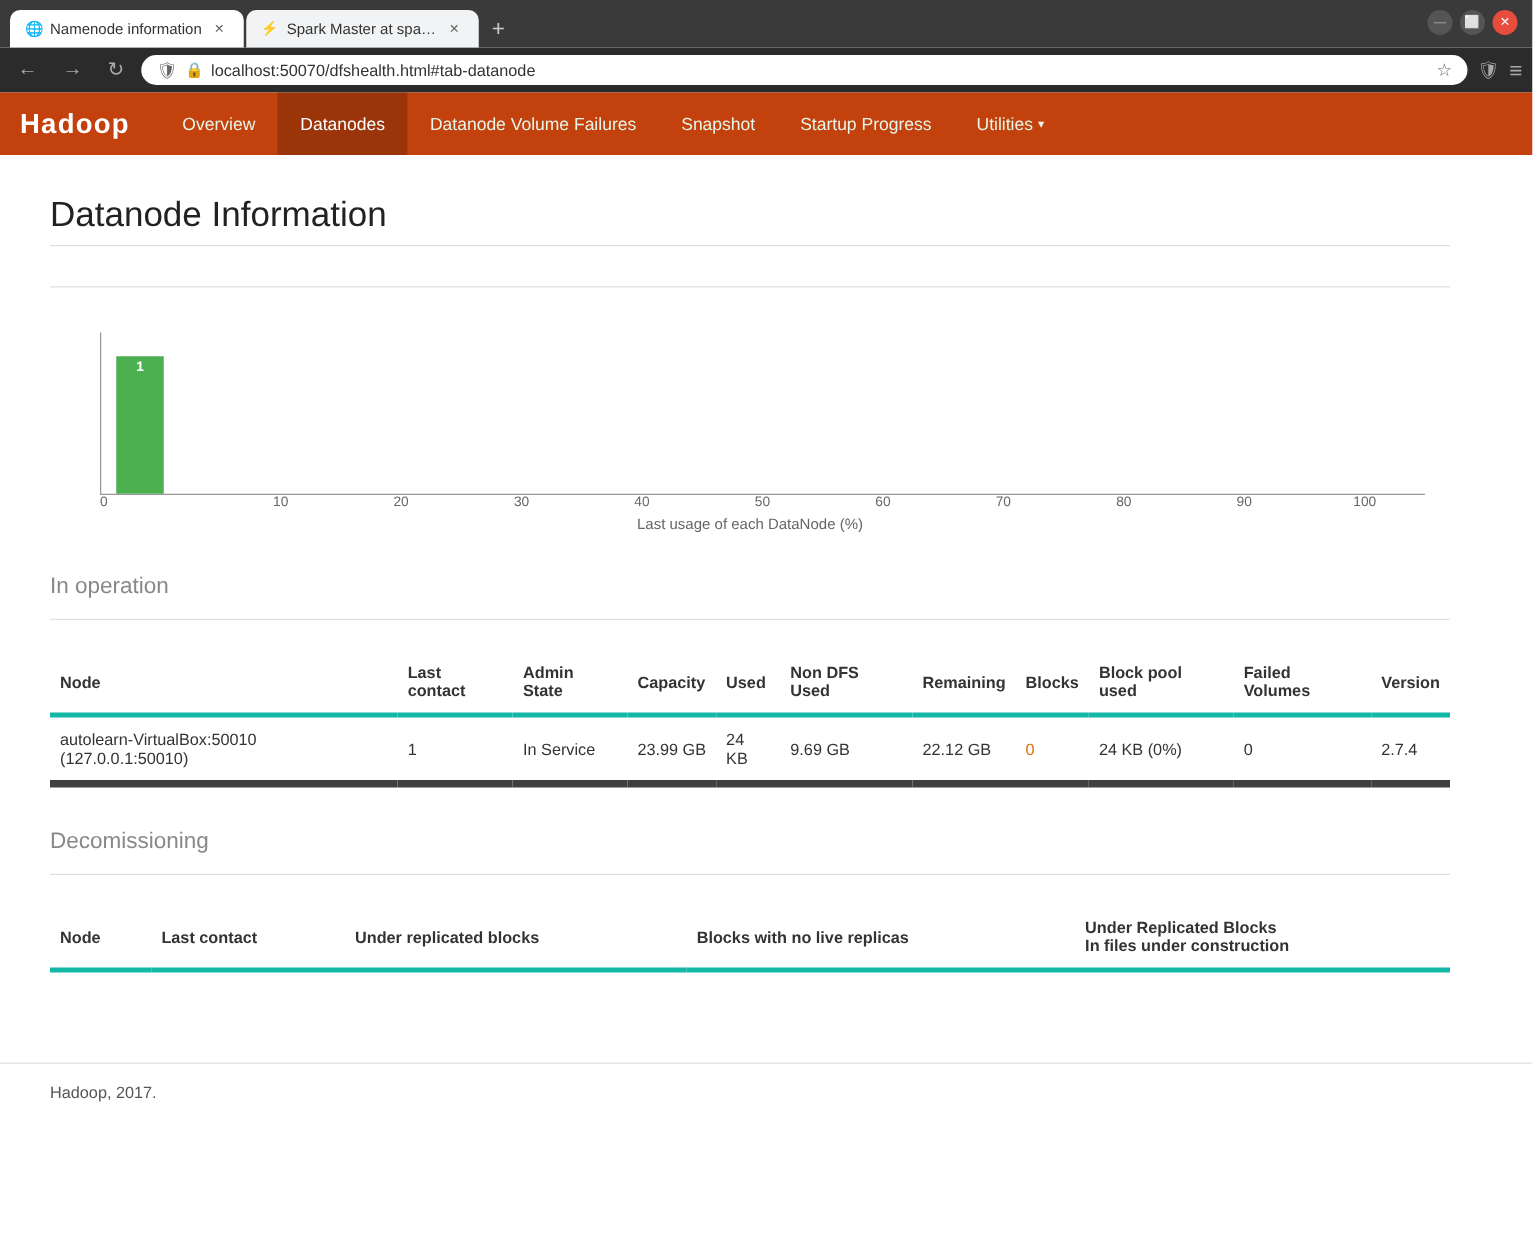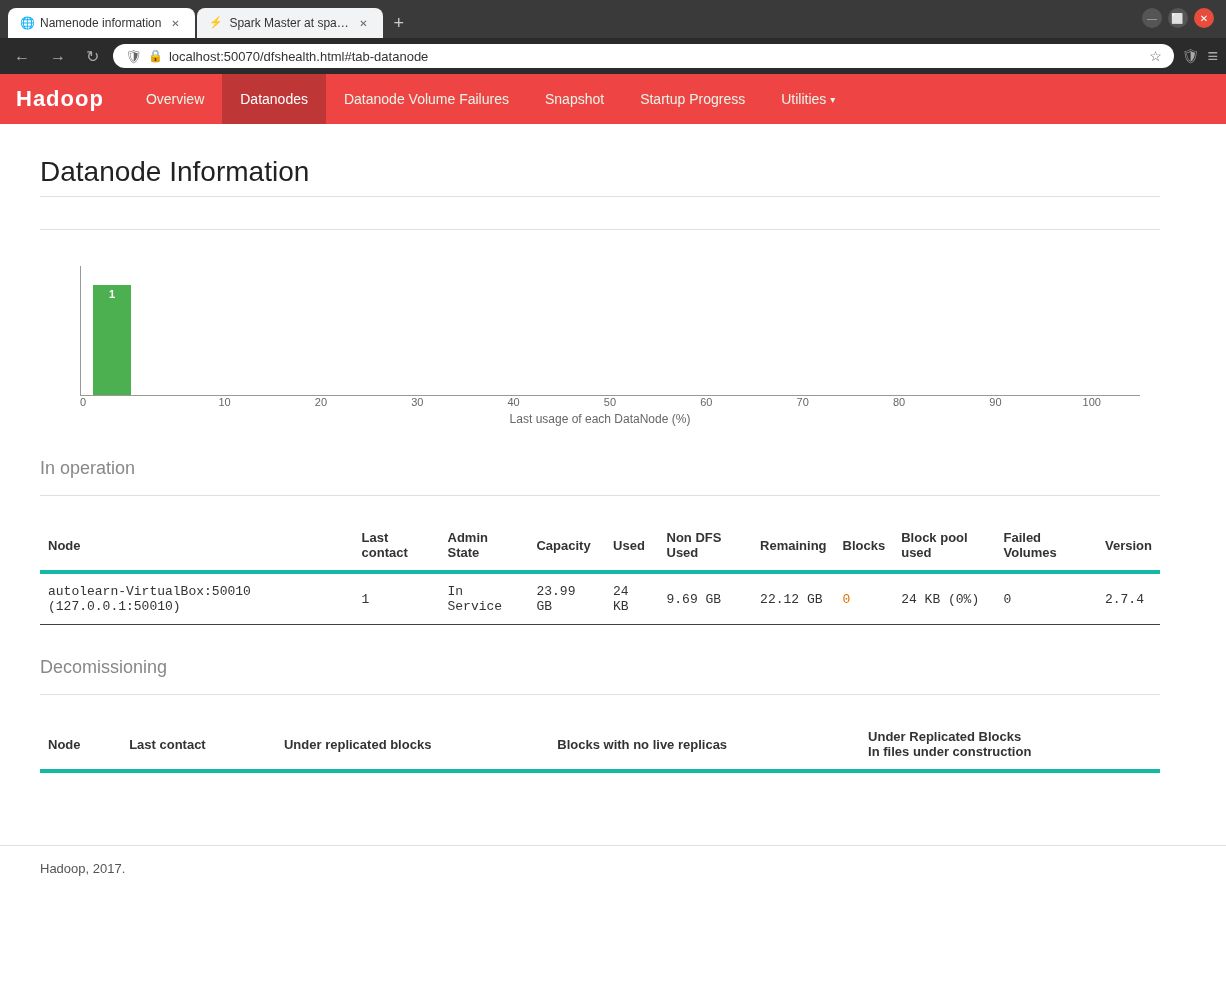--- a/index.html
+++ b/index.html
@@ -49,21 +49,21 @@
     }
     .shield-icon { color: #666; font-size: 13px; }
     .address-input {
       flex: 1; border: none; outline: none; font-size: 13px; color: #333; background: transparent;
     }
     .star-icon { color: #666; font-size: 14px; cursor: pointer; }
     .menu-btn { background: none; border: none; color: #aaa; font-size: 18px; cursor: pointer; }
 
     
     .hadoop-nav {
-      background: #ef4444; display: flex; align-items: center; padding: 0 0 0 16px;
+      background: #c2410c; display: flex; align-items: center; padding: 0 0 0 16px;
       height: 50px;
     }
     .hadoop-brand {
       color: #fff; font-size: 22px; font-weight: bold; margin-right: 24px; letter-spacing: 1px;
     }
     .nav-item {
       color: #e8f5e9; font-size: 14px; padding: 24px 18px; cursor: pointer; white-space: nowrap;
       height: 50px; display: flex; align-items: center;
     }
     .nav-item.active { background: rgba(0,0,0,0.2); color: #fff; }
@@ -120,21 +120,21 @@
       font-size: 11px; color: #666;
     }
 
     
     .section-wrap { margin-top: 32px; }
     table { width: 100%; border-collapse: collapse; margin-top: 8px; }
     thead tr { border-bottom: 4px solid #14b8a6; }
     th {
       text-align: left; padding: 10px 8px; font-size: 13px; font-weight: 600; color: #333;
     }
-    td { padding: 10px 8px; font-size: 13px; color: #333; border-bottom: 1px solid #404040; font-family: Liberation Mono, monospace; }
+    td { padding: 10px 8px; font-size: 13px; color: #333; border-bottom: 6px solid #404040; }
     td.orange { color: #e07000; }
 
     .footer { margin-top: 40px; padding: 15px 40px; border-top: 1px solid #e0e0e0; font-size: 13px; color: #555; }
   </style>
 </head>
 <body>
 
 <div class="browser-chrome" style="position:relative;">
   <div class="tab-bar">
     <div class="tab active">

